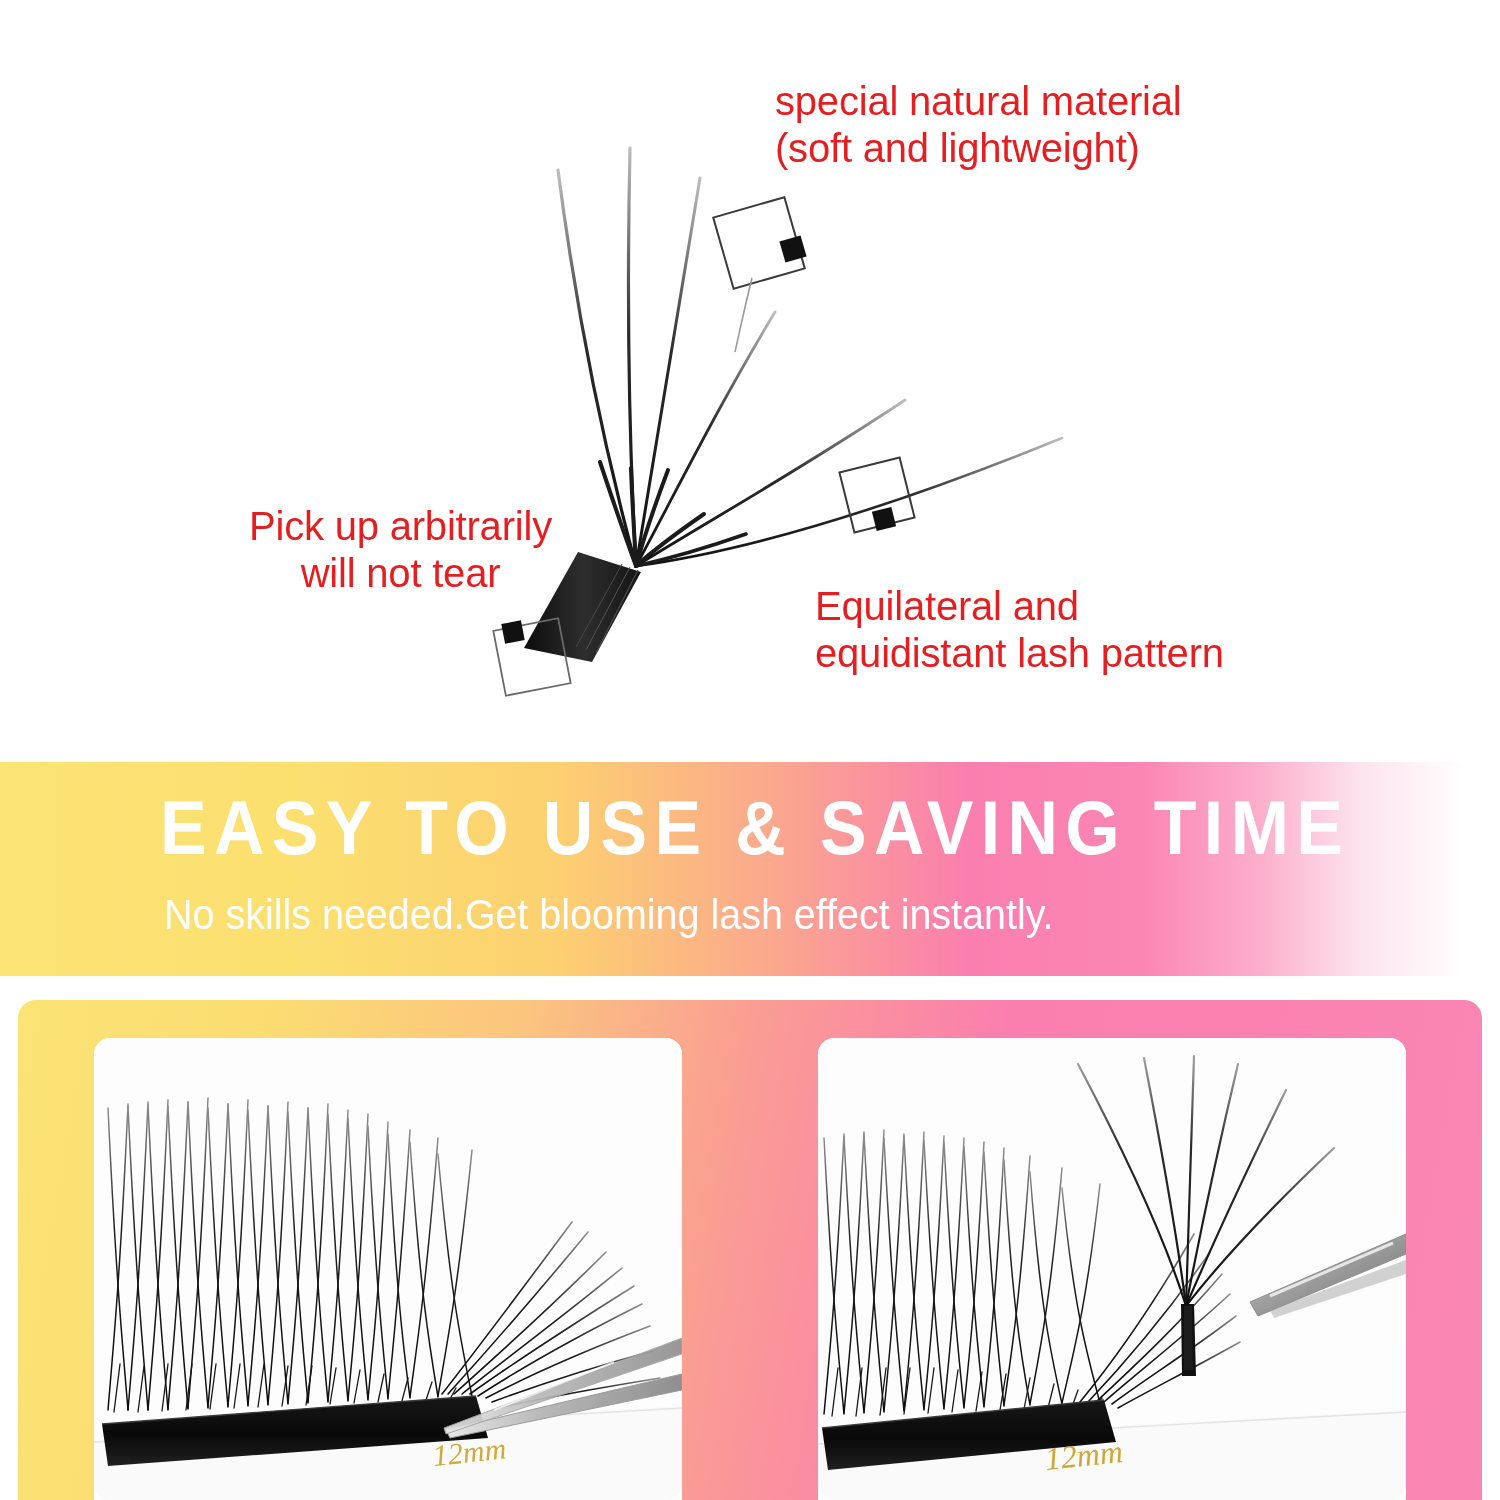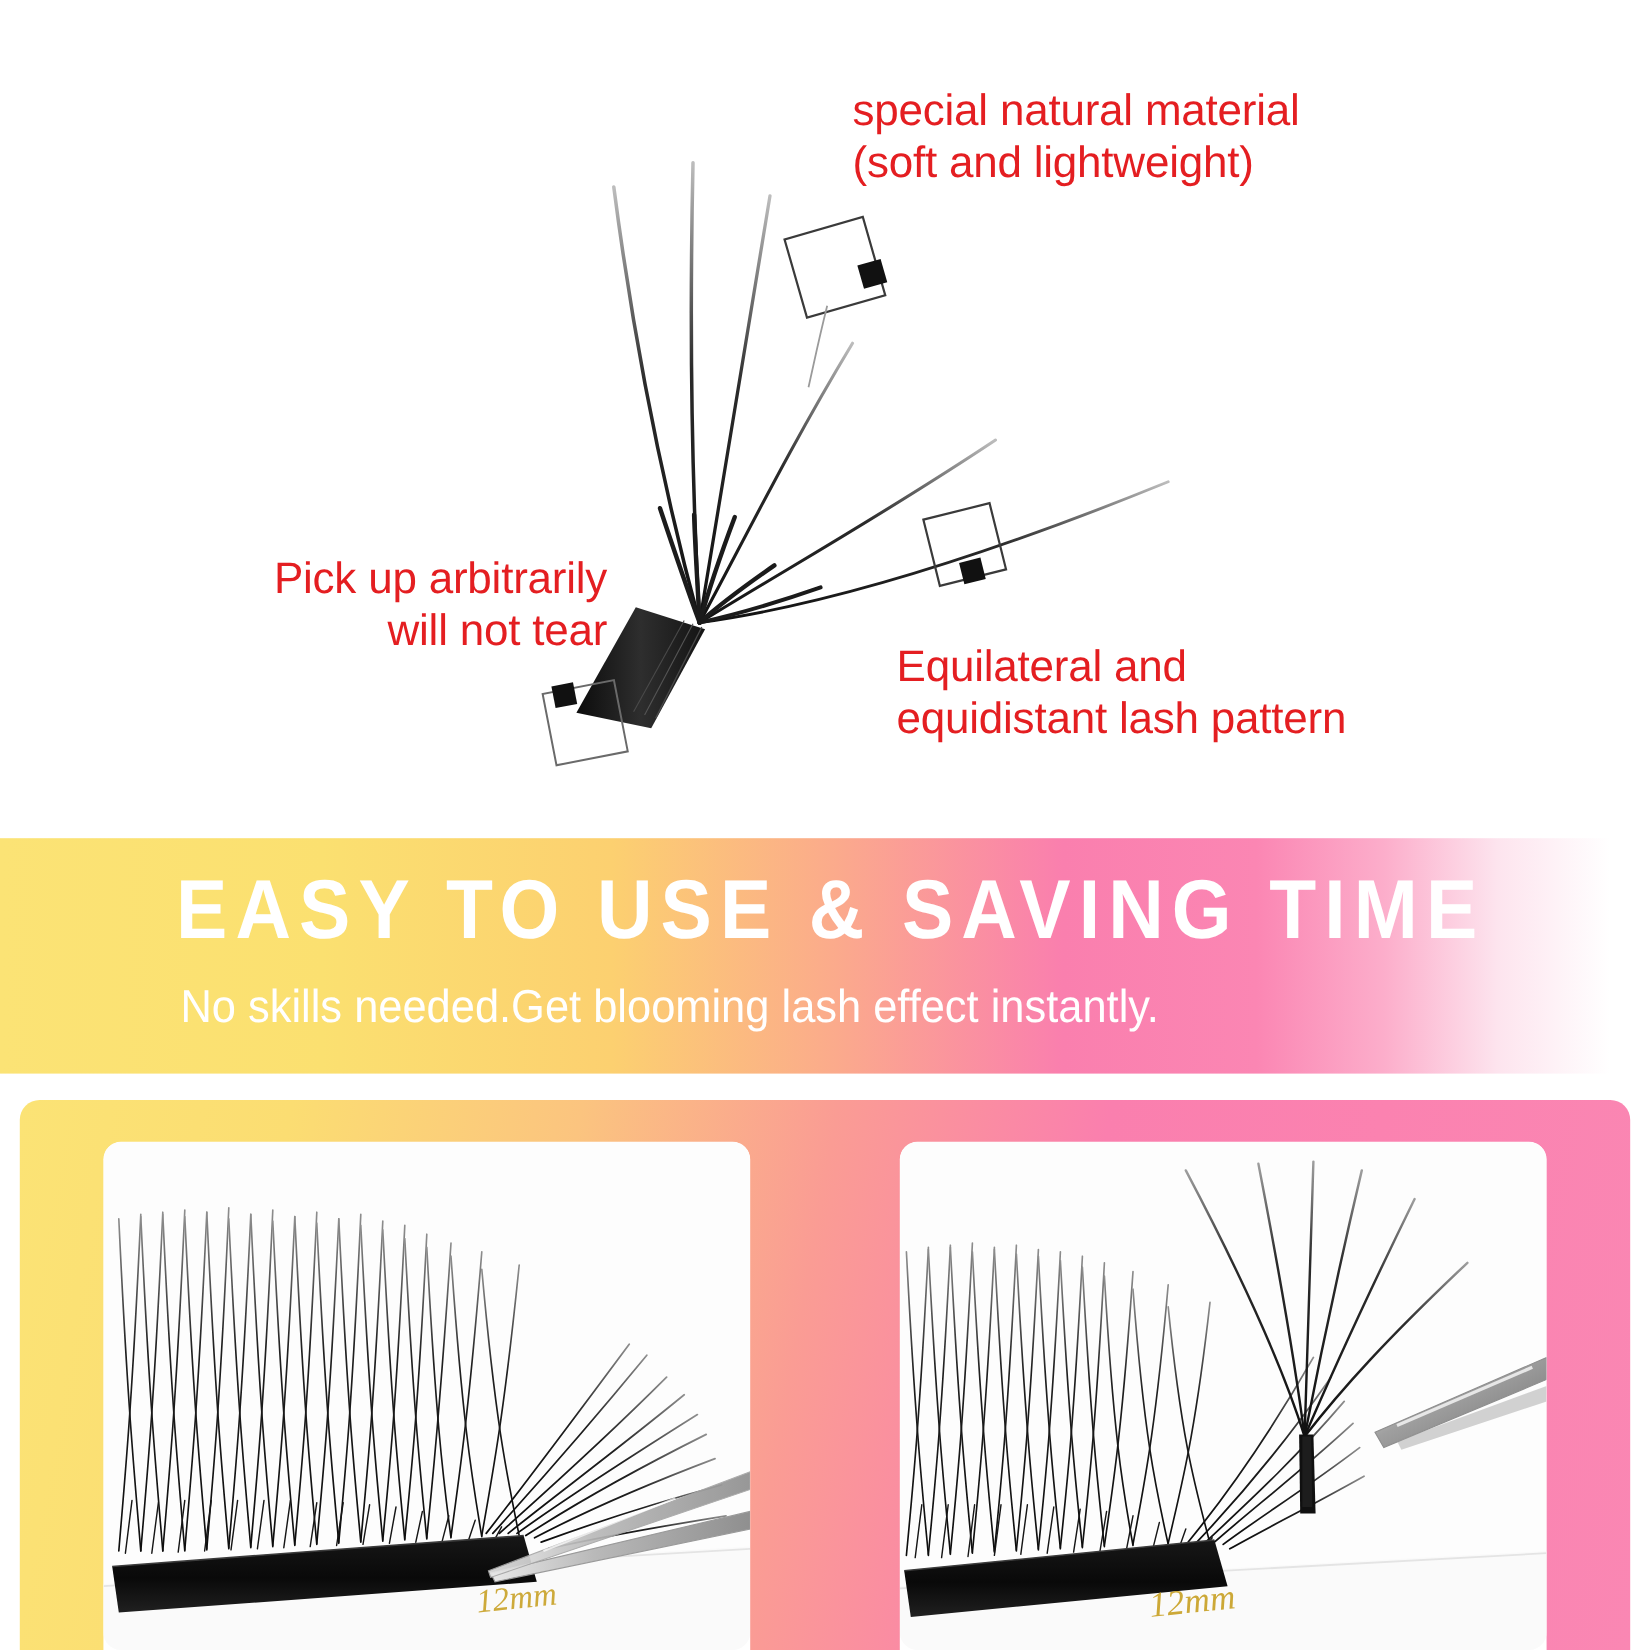--- a/index.html
+++ b/index.html
@@ -39,21 +39,21 @@
     white-space: pre-line;
   }
   #callout-material {
     left: 775px;
     top: 78px;
     text-align: left;
   }
   #callout-pickup {
     left: 249px;
     top: 503px;
-    text-align: right;
+    text-align: center;
   }
   #callout-pattern {
     left: 815px;
     top: 583px;
     text-align: left;
   }
 
   
   #banner {
     position: absolute;

